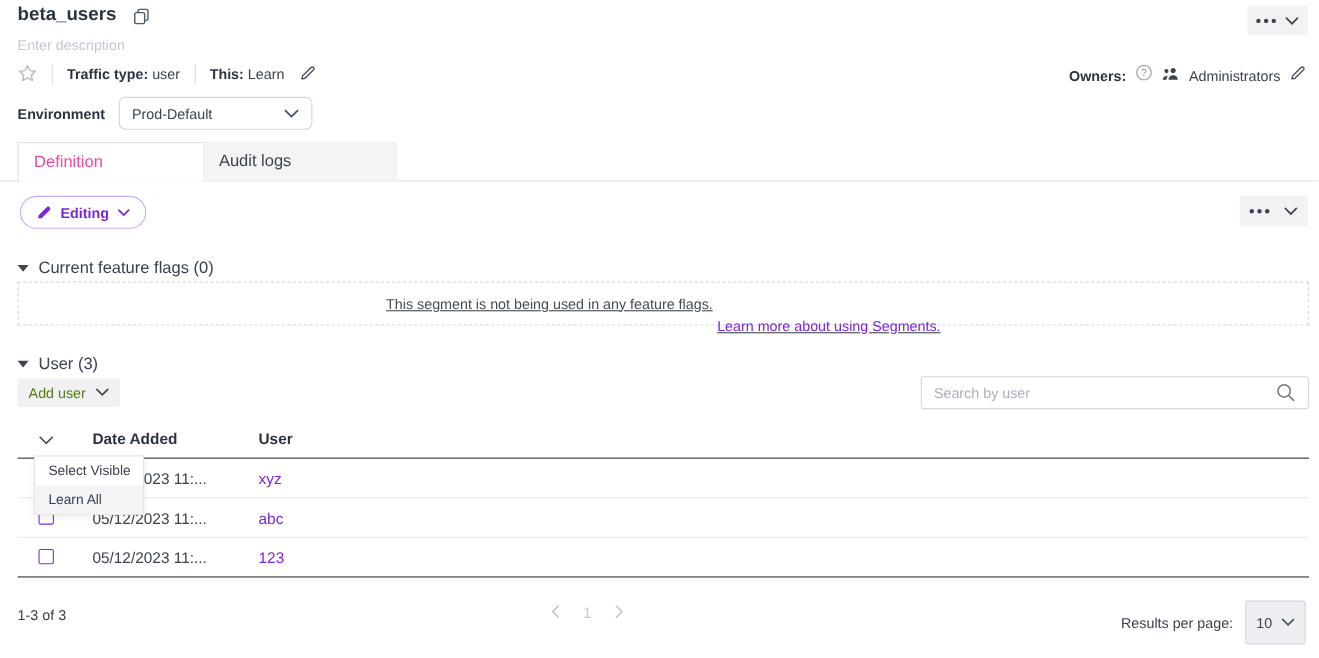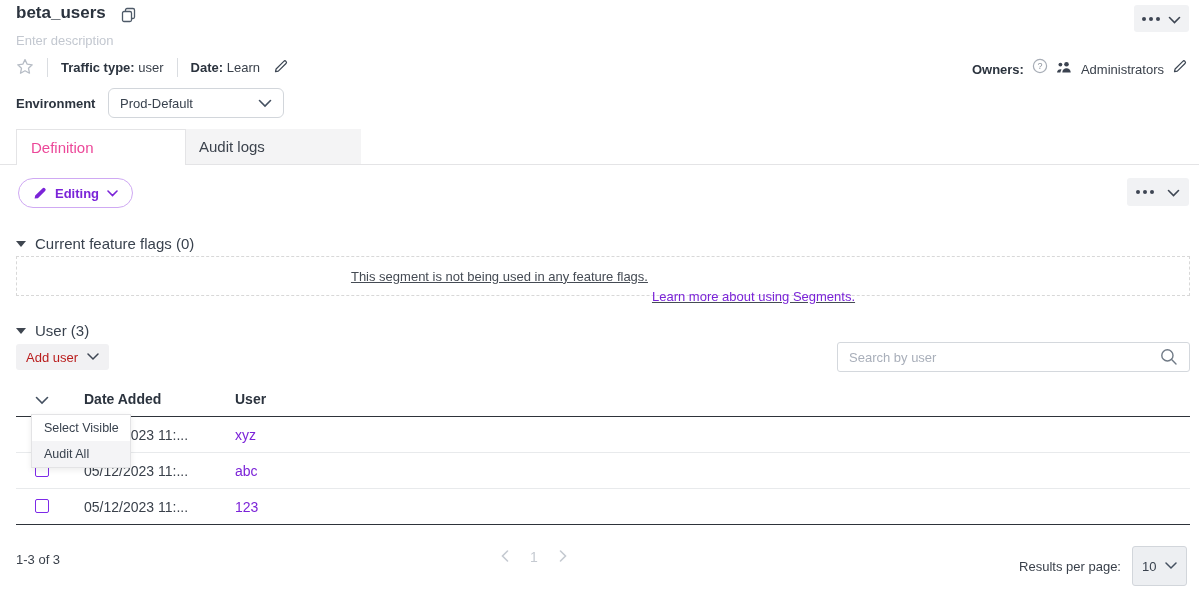--- a/index.html
+++ b/index.html
@@ -37,21 +37,21 @@
   .dots i { width:4px; height:4px; border-radius:50%; background:#3e4653; }
 
   
   .sec-head { position:absolute; display:flex; align-items:center; gap:9px; font-size:15px; color:#39424e; cursor:pointer; }
   .caret-down { width:0; height:0; border-left:5px solid transparent; border-right:5px solid transparent; border-top:6px solid #3f4650; }
   .dashed-box { position:absolute; left:16px; width:1174px; top:256px; height:40px; border:1px dashed #d8d8d8;
                 display:flex; align-items:center; justify-content:center; font-size:13px; color:#454b54;text-decoration:underline; }
   .dashed-box a { color:#7b24d8; text-decoration:none; margin-left:4px; cursor:pointer;margin-top:40px; }
 
   .add-user { position:absolute; left:16px; top:344px; height:26px; background:#f1f1f3; border-radius:3px; display:inline-flex;
-              align-items:center; gap:9px; padding:0 10px; font-size:13px; color:#b91c1c; cursor:pointer; }
+              align-items:center; gap:9px; padding:0 10px; font-size:13px; color:#4d7c0f; cursor:pointer; }
   .search-box { position:absolute; left:837px; top:342px; width:353px; height:30px; border:1px solid #d4d8dd; border-radius:3px;
                 display:flex; align-items:center; padding:0 11px; background:#fff; }
   .search-box input { flex:1; border:none; outline:none; font-size:13px; color:#39424e; font-family:"Liberation Sans", sans-serif; }
   .search-box input::placeholder { color:#a9afba; }
 
   
   .tbl { position:absolute; left:16px; top:388px; width:1174px; }
   .thead { position:relative; height:29px; border-bottom:1.5px solid #2e333a; font-size:14px; font-weight:700; color:#2b333e; }
   .thead .sel { position:absolute; left:19px; top:4px; cursor:pointer; }
   .thead .c1 { position:absolute; left:68px; top:3px; }
@@ -99,21 +99,21 @@
   </div>
   <div class="desc">Enter description</div>
 
   <div class="meta-row">
     <span><svg width="18" height="17" viewBox="0 0 18 17">
           <path d="M9 1.6 L11.2 6.2 L16.2 6.8 L12.5 10.3 L13.5 15.2 L9 12.8 L4.5 15.2 L5.5 10.3 L1.8 6.8 L6.8 6.2 Z" fill="none" stroke="#b6bcc5" stroke-width="1.3" stroke-linejoin="round"></path>
         </svg></span>
     <span class="vdiv"></span>
     <span><span class="blb">Traffic type:</span> <span>user</span></span>
     <span class="vdiv"></span>
-    <span><span class="blb">Date:</span> <span>Learn</span></span>
+    <span><span class="blb">This:</span> <span>Learn</span></span>
     <span><svg width="16" height="15" viewBox="0 0 16 15">
           <path d="M2.5 12.7 L3.1 10 L10.8 2.3 a1.5 1.5 0 0 1 2.2 2.2 L5.3 12.2 L2.5 12.7 Z" fill="none" stroke="#3c4653" stroke-width="1.2" stroke-linejoin="round"></path>
         </svg></span>
   </div>
 
   <div class="owners-row">
     <span class="blb">Owners:</span>
     <span><svg width="16" height="16" viewBox="0 0 16 16">
           <circle cx="8" cy="8" r="6.6" fill="none" stroke="#a7adb6" stroke-width="1.2"></circle>
           <text x="8" y="11" text-anchor="middle" font-size="9" fill="#8b929c" font-family="Liberation Sans, sans-serif">?</text>
@@ -213,21 +213,21 @@
     </div>
     <div class="trow last">
       <span class="cbx"></span>
       <span class="tdate">05/12/2023 11:...</span>
       <a class="tuser">123</a>
     </div>
   </div>
 
   <div class="sel-menu">
     <div class="mi">Select Visible</div>
-    <div class="mi hov">Audit All</div>
+    <div class="mi hov">Learn All</div>
   </div>
 
   <div class="range">1-3 of 3</div>
   <div class="pager">
     <span><svg width="8" height="12" viewBox="0 0 8 12">
           <path d="M6.5 1 L1.5 6 L6.5 11" stroke="#c5cad1" stroke-width="1.6" fill="none" stroke-linecap="round"></path>
         </svg></span>
     <span>1</span>
     <span><svg width="8" height="12" viewBox="0 0 8 12">
           <path d="M1.5 1 L6.5 6 L1.5 11" stroke="#c5cad1" stroke-width="1.6" fill="none" stroke-linecap="round"></path>

